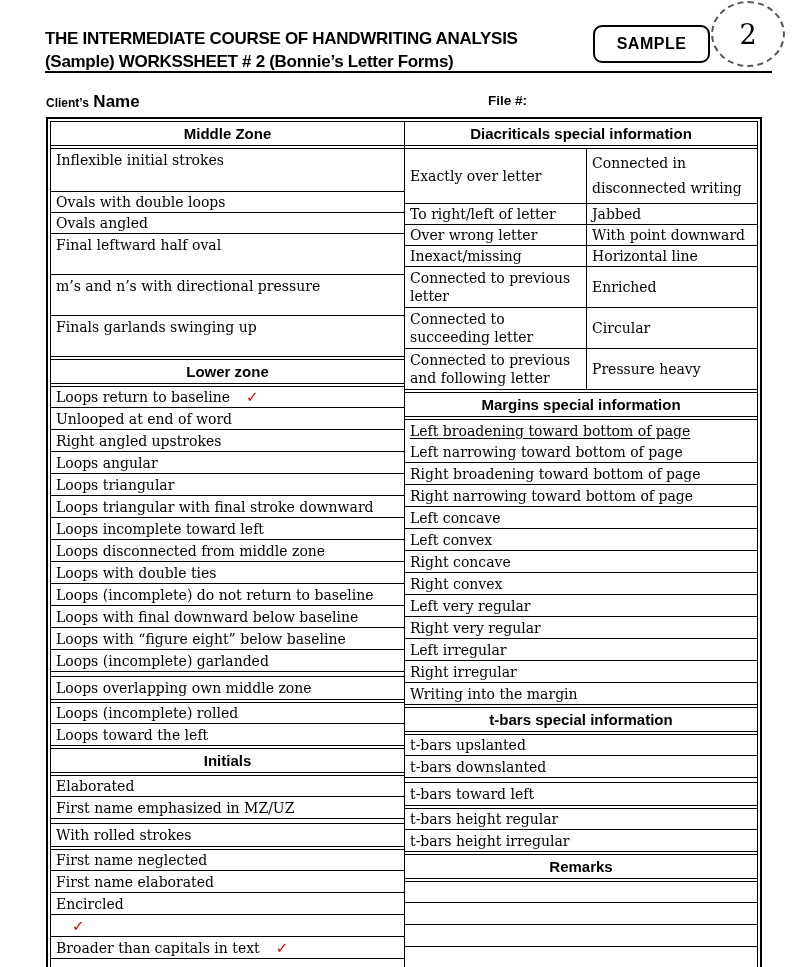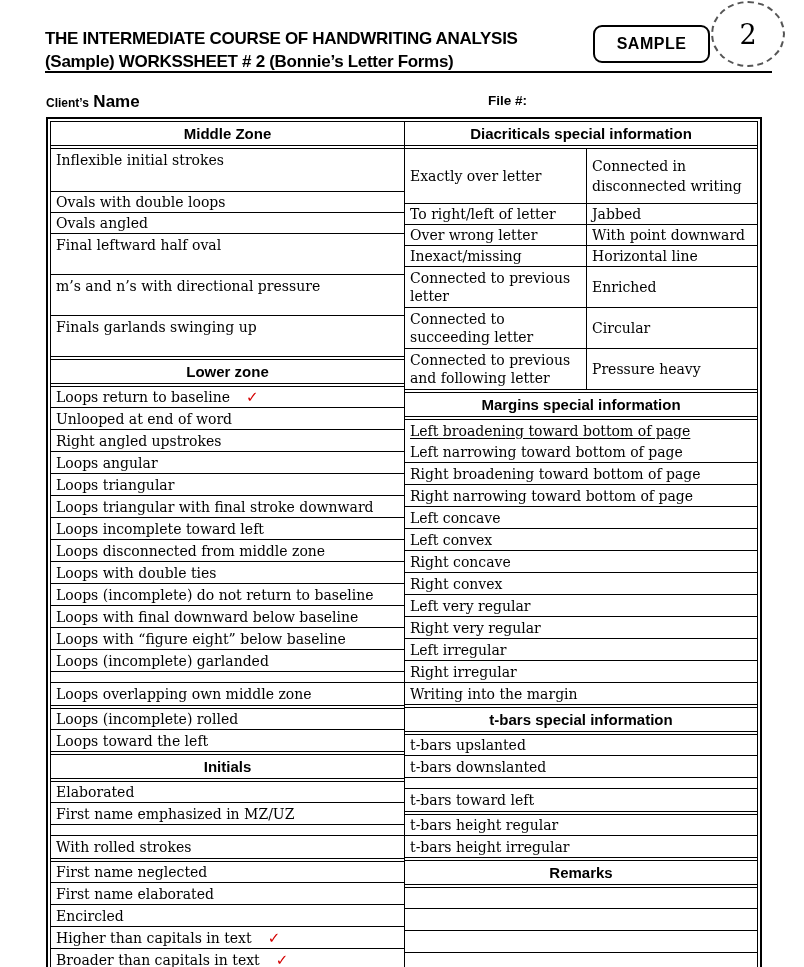--- a/index.html
+++ b/index.html
@@ -37,32 +37,32 @@
     font-size:15px; line-height:19px; }
   .sec-h.first { margin-top:0; border-top:none; height:24px; }
 
   .row { display:flex; align-items:center; height:22px; padding:1px 5px;
     border-bottom:1px solid #000; font-size:14px; line-height:18px; }
   .row.h21 { height:21px; }
   .row.h41 { height:41px; }
   .row.h44 { height:44px; }
   .row.top { align-items:flex-start; padding-top:2px; }
   .row.bt  { border-top:1px solid #000; margin-top:2px; }
-  .row.iso { border-top:1px solid #000; margin-top:10px; height:24px; }
+  .row.iso { border-top:1px solid #000; margin-top:4px; height:24px; }
   .row.noborder { border-bottom:none; }
   .row.tall { height:62px; }
 
   .prow { display:flex; border-bottom:1px solid #000; height:22px; font-size:14px; }
   .prow.h21 { height:21px; }
   .prow.h41 { height:41px; }
   .prow.h44 { height:56px; }
   .prow.bt  { border-top:1px solid #000; margin-top:2px; }
   .prow .c1 { width:182px; border-right:1px solid #000; padding:1px 5px;
     display:flex; align-items:center; line-height:18px; }
-  .prow .c2 { flex:1; padding:1px 5px; display:flex; align-items:center; line-height:20px; }
+  .prow .c2 { flex:1; padding:1px 5px; display:flex; align-items:center; line-height:25px; }
 
   .check { color:var(--check-red,#d40000); font-weight:bold; margin-left:16px;
     font-size:15px; font-family:"DejaVu Sans",sans-serif; }
   .ul { text-decoration:underline; text-underline-offset:2px; }
 </style>
 </head>
 <body>
 
 <div class="sheet">
 
@@ -168,21 +168,20 @@
         <div class="row bt">
             <span class="txt">First name neglected</span>
           </div>
         <div class="row">
             <span class="txt">First name elaborated</span>
           </div>
         <div class="row">
             <span class="txt">Encircled</span>
           </div>
         <div class="row">
-            <span class="txt">Higher than capitals in text</span>
             <span class="check">✓</span>
           </div>
         <div class="row">
             <span class="txt">Broader than capitals in text</span>
             <span class="check">✓</span>
           </div>
       </div>
 
       <div class="col col-right">
         <div class="sec-h first">Diacriticals special information</div>

